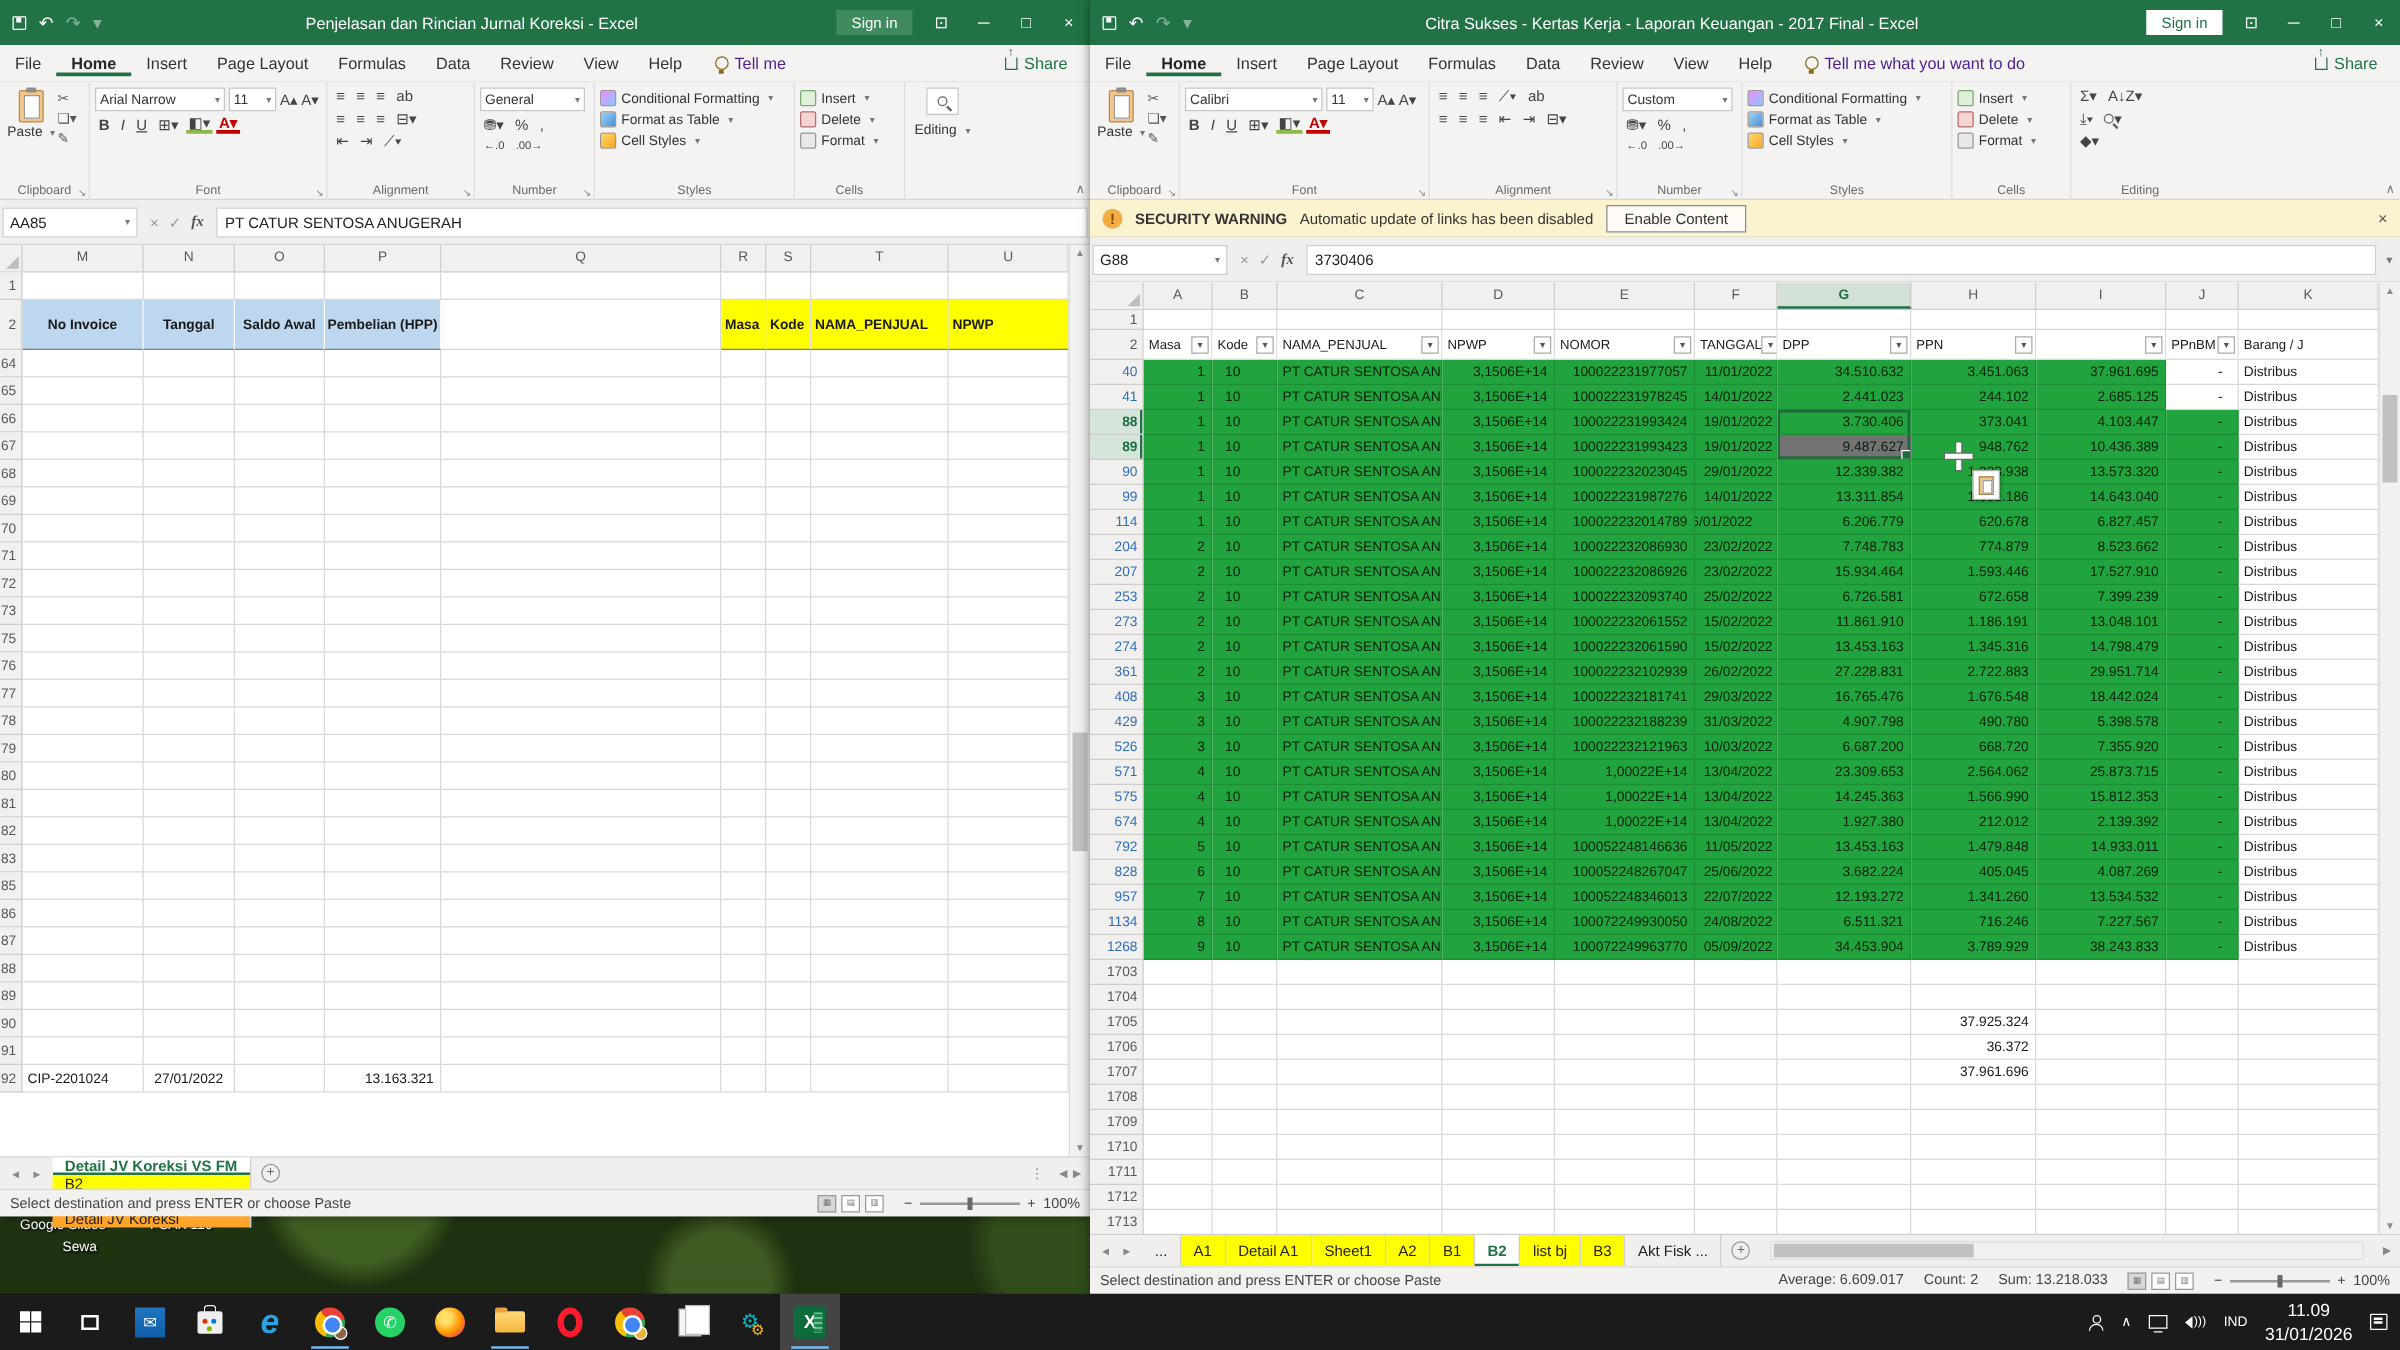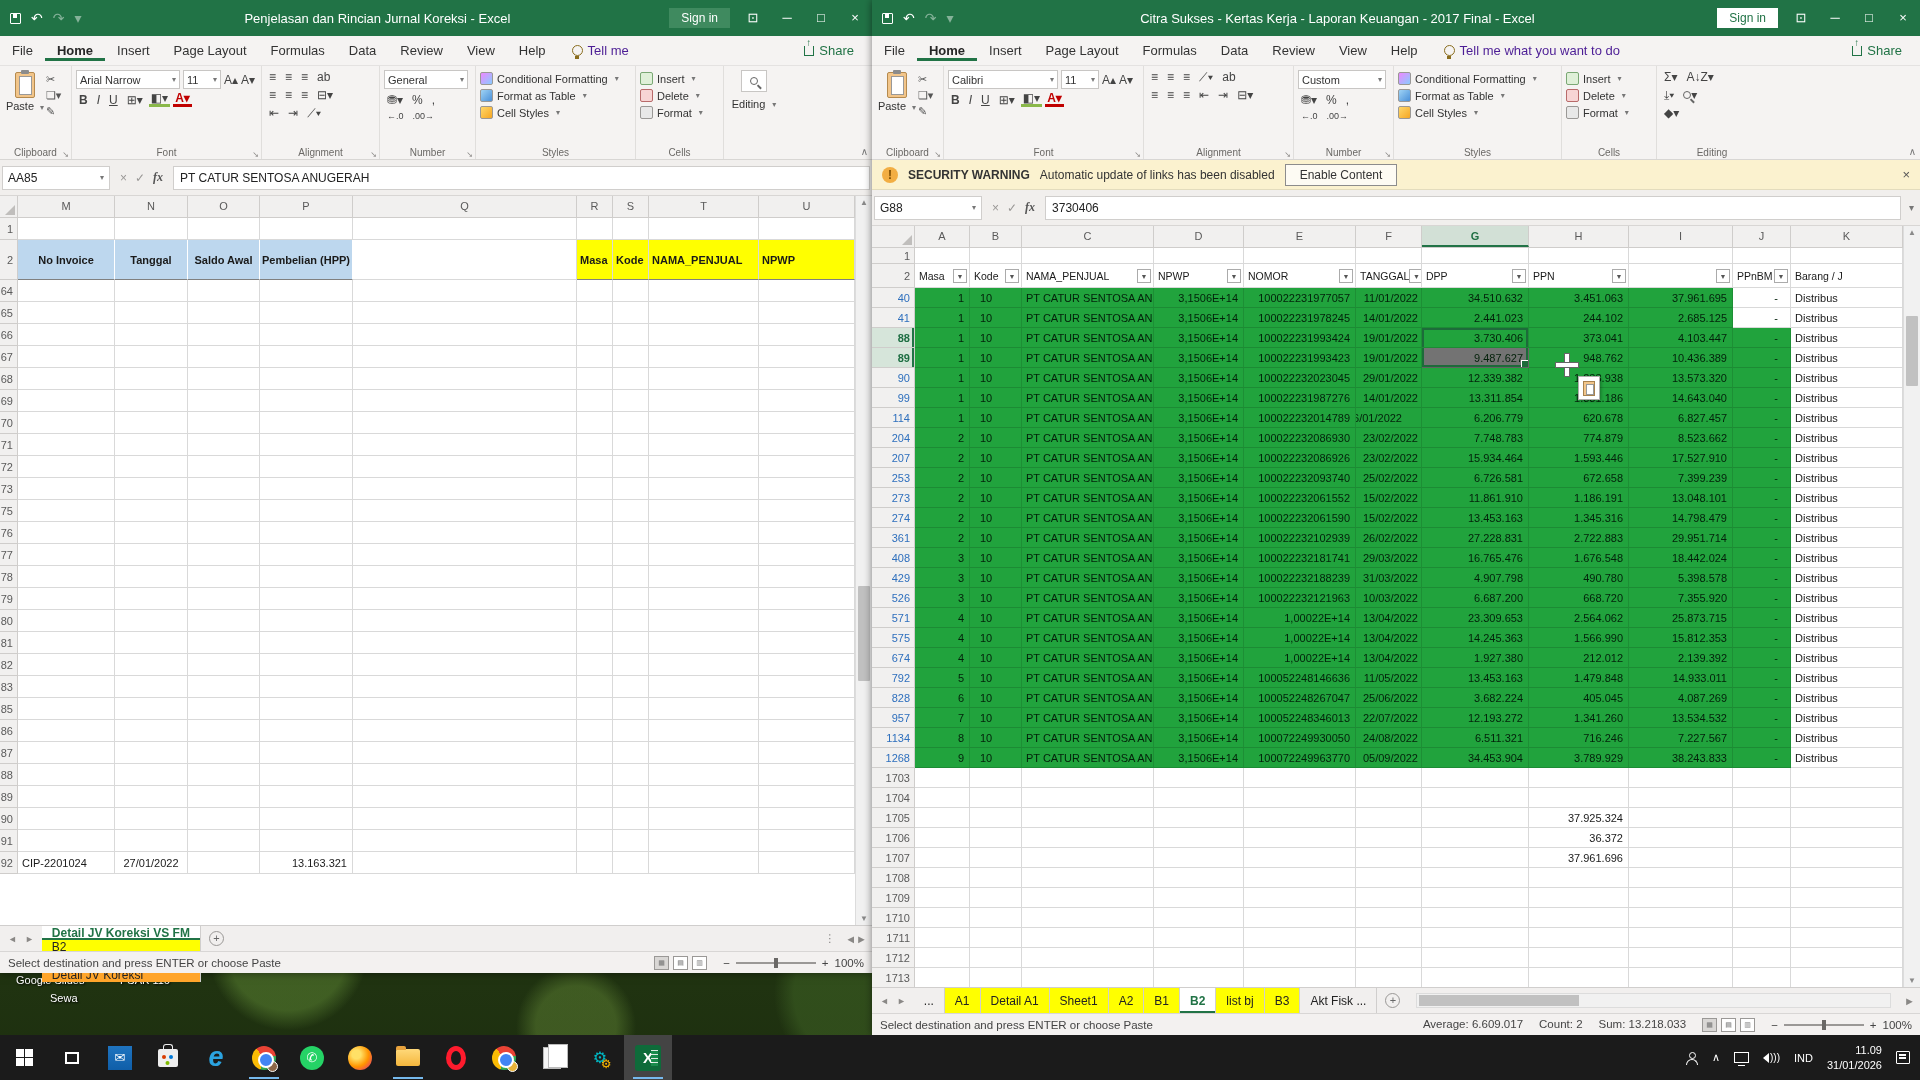--- a/index.html
+++ b/index.html
@@ -197,21 +197,21 @@
   .tray { margin-left:auto; display:flex; align-items:center; gap:14px; padding-right:10px; color:#fff; }
   .tr-people { width:12px; height:12px; position:relative; }
   .tr-people::before { content:""; position:absolute; left:3px; top:0; width:5px; height:5px; border:1.5px solid #fff; border-radius:50%; }
   .tr-people::after { content:""; position:absolute; left:0; bottom:-1px; width:10px; height:5px; border:1.5px solid #fff; border-bottom:none; border-radius:6px 6px 0 0; }
   .tr-chev { font-size:11px; }
   .tr-net { width:15px; height:11px; border:1.5px solid #fff; position:relative; }
   .tr-net::after { content:""; position:absolute; left:3px; bottom:-4px; width:7px; height:1.5px; background:#fff; }
   .tr-vol { display:flex; align-items:center; font-size:10px; }
   .tr-vol .sp { width:0; height:0; border:5px solid transparent; border-right:6px solid #fff; border-left:none; margin-right:1px; }
   .tr-lang { font-size:11px; }
-  .tr-clock { font-size:11px; text-align:right; line-height:1.35; }
+  .tr-clock { font-size:14px; text-align:center; line-height:1.35; }
   .tr-action { width:14px; height:13px; border:1.5px solid #fff; border-radius:1px; position:relative; }
   .tr-action::after { content:""; position:absolute; left:2px; top:2px; width:7px; height:1.5px; background:#fff; box-shadow:0 3px 0 #fff; }
 </style>
 </head>
 <body>
 
 <div id="desktop">
   <div class="desk-label" style="left:16px; top:974px;">Google Slides</div>
   <div class="desk-label" style="left:120px; top:974px;">PSAK 116</div>
   <div class="desk-label" style="left:50px; top:992px;">Sewa</div>

